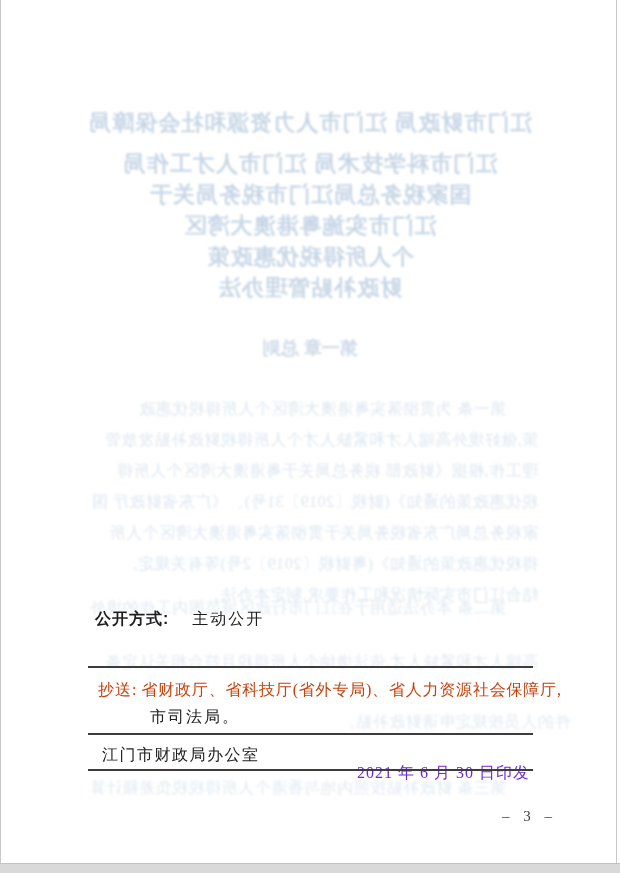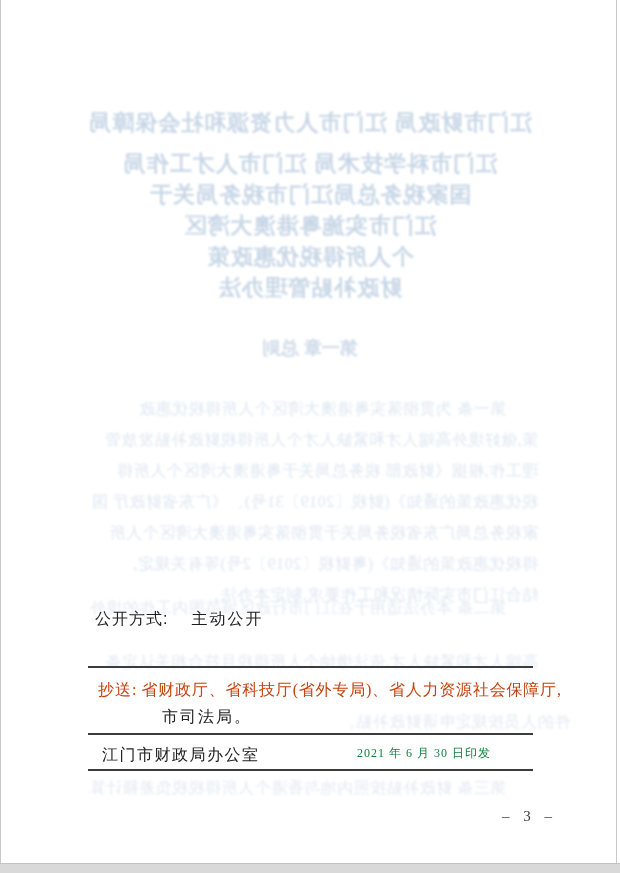--- a/index.html
+++ b/index.html
@@ -36,34 +36,34 @@
   }
   .bb.indent{text-indent:2em;}
   .bfb{
     position:absolute;
     font-size:16px;letter-spacing:0.5px;color:#e2eaf2;white-space:nowrap;
     font-family:"Liberation Serif",serif;
   }
 
   
   .disclosure{position:absolute;left:95px;top:609px;font-size:16px;color:#1e1e1e;white-space:nowrap;}
-  .disclosure .lbl{font-family:"Liberation Sans",sans-serif;font-weight:normal;letter-spacing:1px;}
+  .disclosure .lbl{font-family:"Liberation Sans",sans-serif;font-weight:bold;letter-spacing:1px;}
   .disclosure .val{margin-left:23px;letter-spacing:2px;}
 
   .rule{position:absolute;left:88px;width:445px;height:2px;background:#3c3c3c;}
   .rule1{top:666px;}
   .rule2{top:733px;}
   .rule3{top:769px;}
 
   .cc-line1{position:absolute;left:98px;top:680px;font-size:16px;color:#c2410c;letter-spacing:0.8px;white-space:nowrap;}
-  .cc-line2{position:absolute;left:162px;top:707px;font-size:16px;color:#202020;letter-spacing:2px;white-space:nowrap;}
+  .cc-line2{position:absolute;left:150px;top:707px;font-size:16px;color:#202020;letter-spacing:2px;white-space:nowrap;}
   .cc-lbl{letter-spacing:1px;margin-right:4px;}
 
   .issuer{position:absolute;left:102px;top:745px;font-size:16px;color:#202020;letter-spacing:1.5px;white-space:nowrap;}
-  .pdate{position:absolute;left:357px;top:745px;font-size:12px;color:#15803d;letter-spacing:1px;white-space:nowrap;}
+  .pdate{position:absolute;left:357px;top:763px;font-size:16px;color:#6d28d9;letter-spacing:1px;white-space:nowrap;}
 
   .pagenum{position:absolute;left:502px;top:808px;font-size:15px;color:#3e3e3e;letter-spacing:5px;white-space:nowrap;}
 </style>
 </head>
 <body>
 
 <div class="page">
 
   <div class="bleed">
     <div class="bt" style="top:108px;">江门市财政局  江门市人力资源和社会保障局</div>

